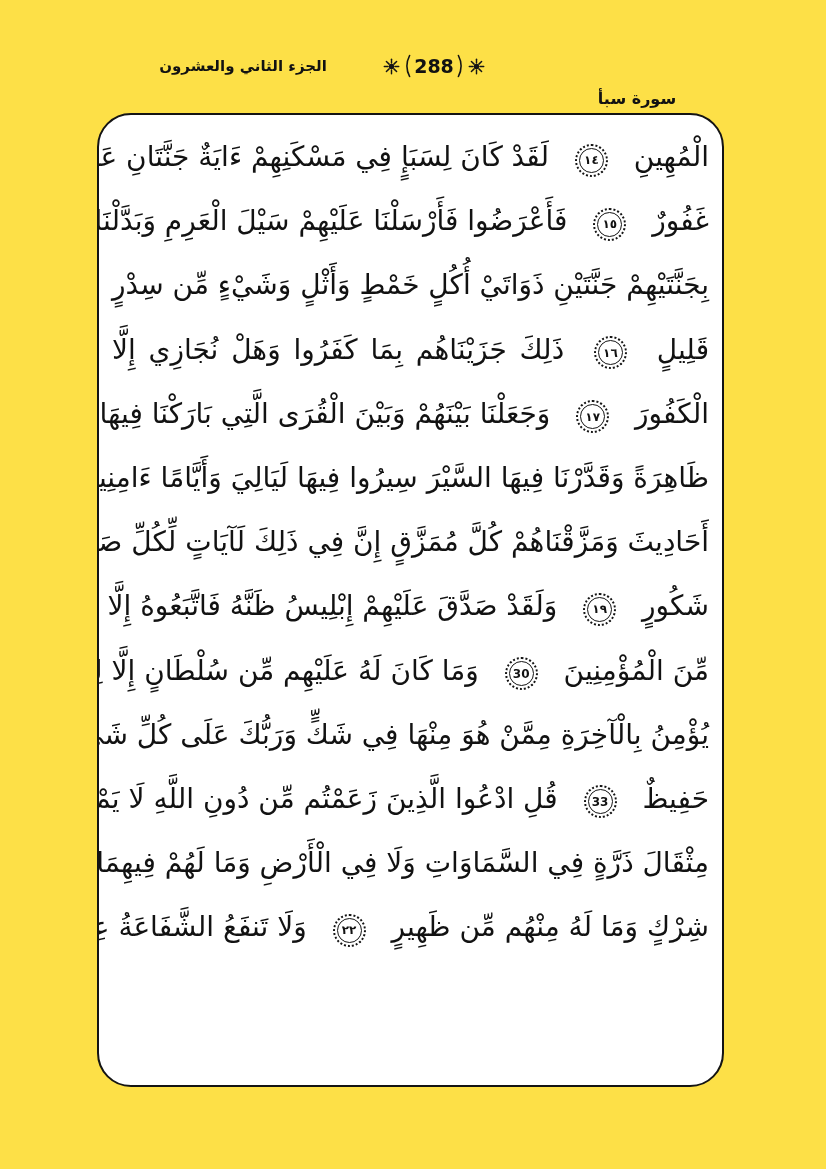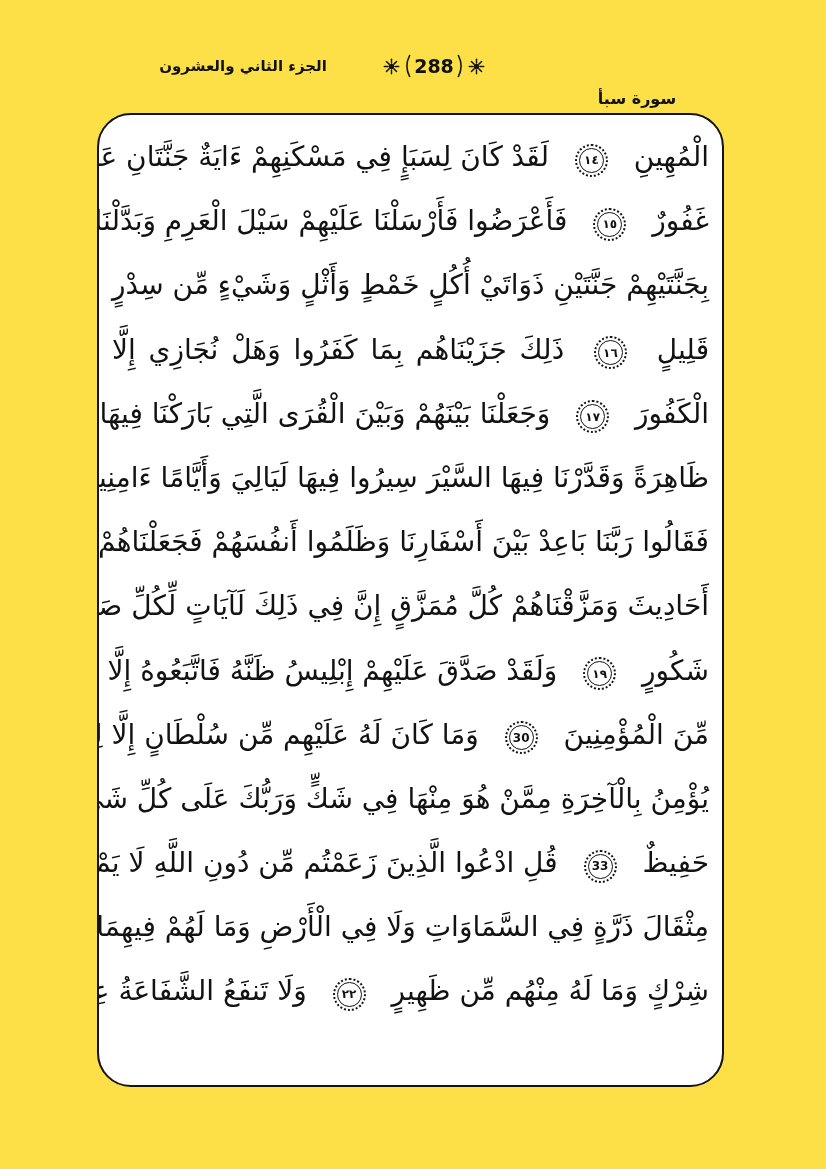--- a/index.html
+++ b/index.html
@@ -87,21 +87,20 @@
   </div>
 
   <div class="frame">
     <div class="lines" id="lines">
         <div class="line"><span class="txt">الْمُهِينِ</span> <span class="ayah">١٤</span> <span class="txt">لَقَدْ كَانَ لِسَبَإٍ فِي مَسْكَنِهِمْ ءَايَةٌ جَنَّتَانِ عَن يَمِينٍ</span></div>
         <div class="line"><span class="txt">غَفُورٌ</span> <span class="ayah">١٥</span> <span class="txt">فَأَعْرَضُوا فَأَرْسَلْنَا عَلَيْهِمْ سَيْلَ الْعَرِمِ وَبَدَّلْنَاهُم</span></div>
         <div class="line"><span class="txt">بِجَنَّتَيْهِمْ جَنَّتَيْنِ ذَوَاتَيْ أُكُلٍ خَمْطٍ وَأَثْلٍ وَشَيْءٍ مِّن سِدْرٍ</span></div>
         <div class="line"><span class="txt">قَلِيلٍ</span> <span class="ayah">١٦</span> <span class="txt">ذَلِكَ جَزَيْنَاهُم بِمَا كَفَرُوا وَهَلْ نُجَازِي إِلَّا</span></div>
         <div class="line"><span class="txt">الْكَفُورَ</span> <span class="ayah">١٧</span> <span class="txt">وَجَعَلْنَا بَيْنَهُمْ وَبَيْنَ الْقُرَى الَّتِي بَارَكْنَا فِيهَا قُرًى</span></div>
         <div class="line"><span class="txt">ظَاهِرَةً وَقَدَّرْنَا فِيهَا السَّيْرَ سِيرُوا فِيهَا لَيَالِيَ وَأَيَّامًا ءَامِنِينَ</span> </div>
-        <div class="line"><span class="txt">فَقَالُوا رَبَّنَا بَاعِدْ بَيْنَ أَسْفَارِنَا وَظَلَمُوا أَنفُسَهُمْ فَجَعَلْنَاهُمْ</span></div>
         <div class="line"><span class="txt">أَحَادِيثَ وَمَزَّقْنَاهُمْ كُلَّ مُمَزَّقٍ إِنَّ فِي ذَلِكَ لَآيَاتٍ لِّكُلِّ صَبَّارٍ</span></div>
         <div class="line"><span class="txt">شَكُورٍ</span> <span class="ayah">١٩</span> <span class="txt">وَلَقَدْ صَدَّقَ عَلَيْهِمْ إِبْلِيسُ ظَنَّهُ فَاتَّبَعُوهُ إِلَّا فَرِيقًا</span></div>
         <div class="line"><span class="txt">مِّنَ الْمُؤْمِنِينَ</span> <span class="ayah">30</span> <span class="txt">وَمَا كَانَ لَهُ عَلَيْهِم مِّن سُلْطَانٍ إِلَّا لِنَعْلَمَ مَن</span></div>
         <div class="line"><span class="txt">يُؤْمِنُ بِالْآخِرَةِ مِمَّنْ هُوَ مِنْهَا فِي شَكٍّ وَرَبُّكَ عَلَى كُلِّ شَيْءٍ</span></div>
         <div class="line"><span class="txt">حَفِيظٌ</span> <span class="ayah">33</span> <span class="txt">قُلِ ادْعُوا الَّذِينَ زَعَمْتُم مِّن دُونِ اللَّهِ لَا يَمْلِكُونَ</span></div>
         <div class="line"><span class="txt">مِثْقَالَ ذَرَّةٍ فِي السَّمَاوَاتِ وَلَا فِي الْأَرْضِ وَمَا لَهُمْ فِيهِمَا مِن</span></div>
         <div class="line"><span class="txt">شِرْكٍ وَمَا لَهُ مِنْهُم مِّن ظَهِيرٍ</span> <span class="ayah">٢٢</span> <span class="txt">وَلَا تَنفَعُ الشَّفَاعَةُ عِندَهُ إِلَّا</span></div>
       </div>
   </div>
 

